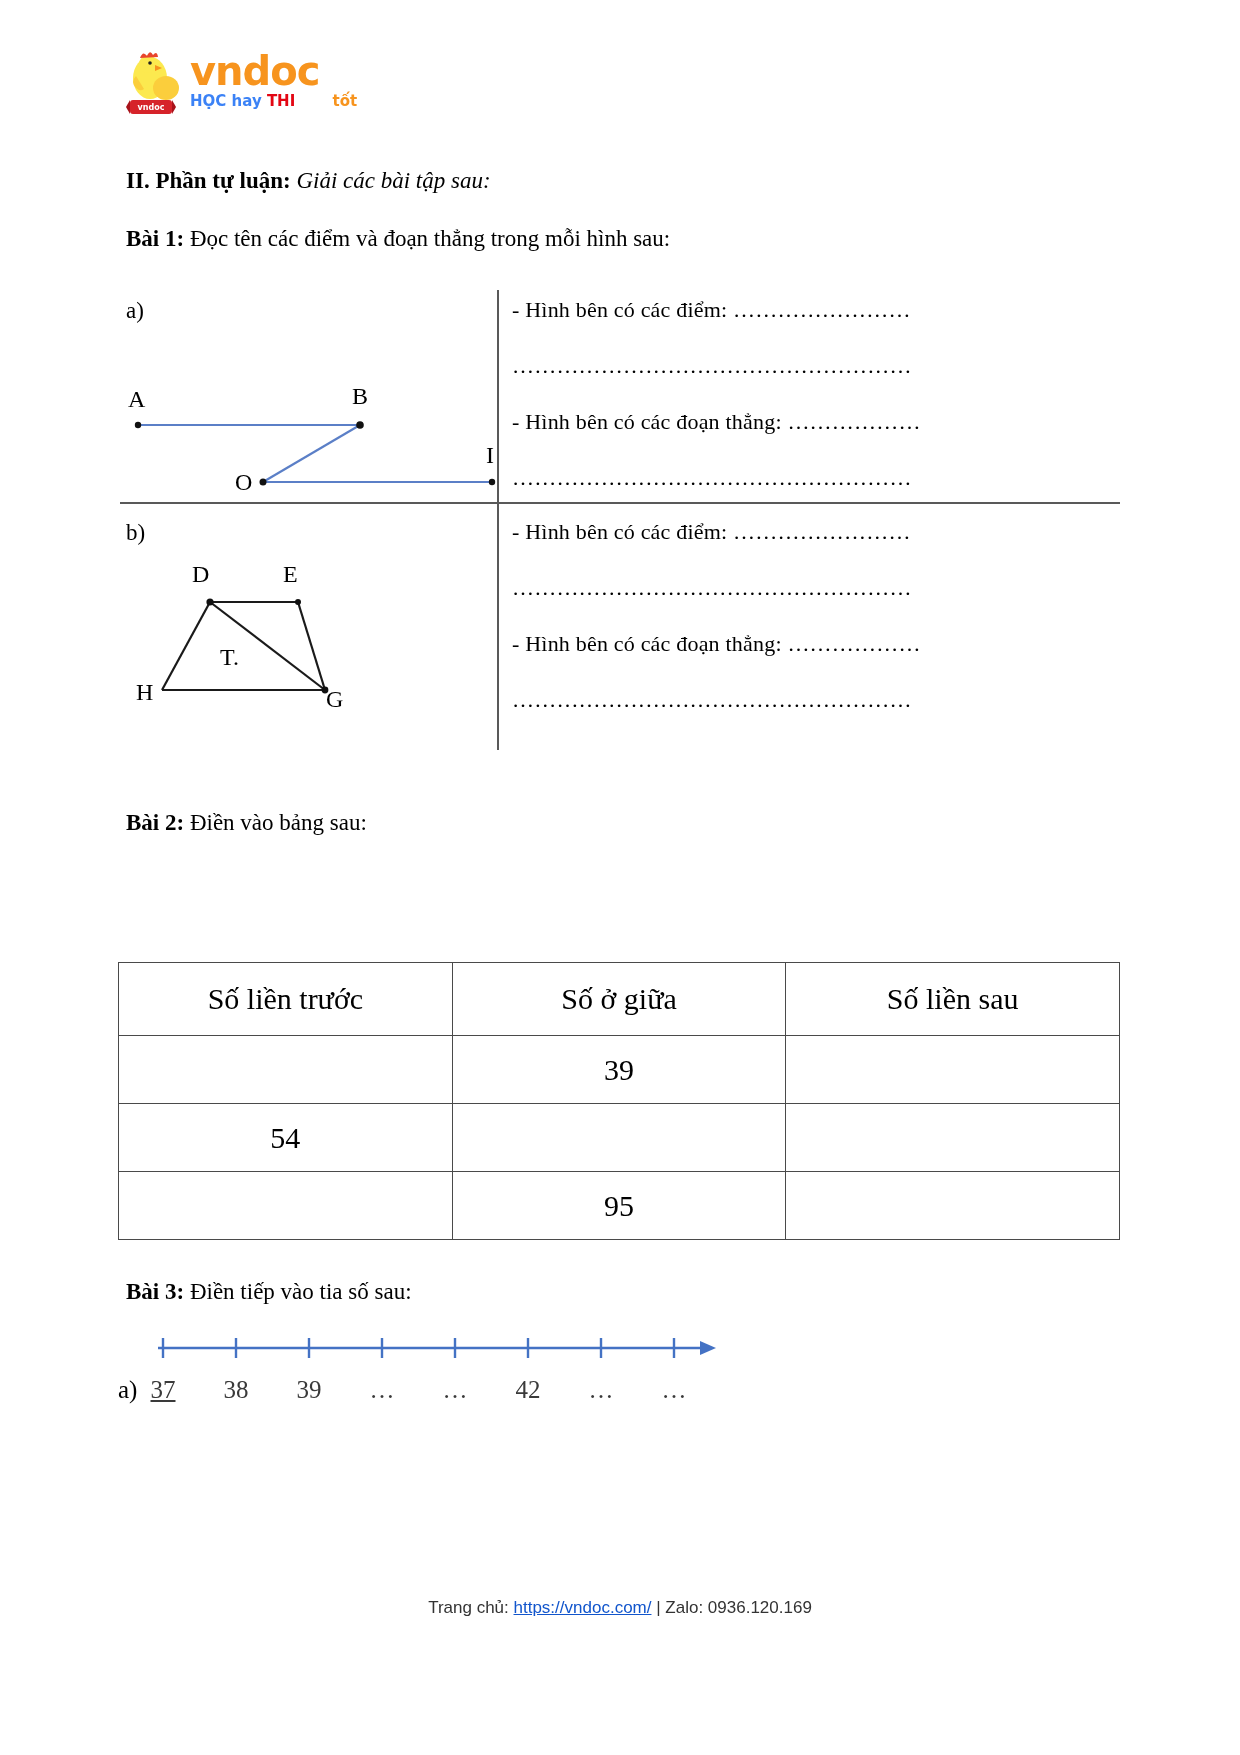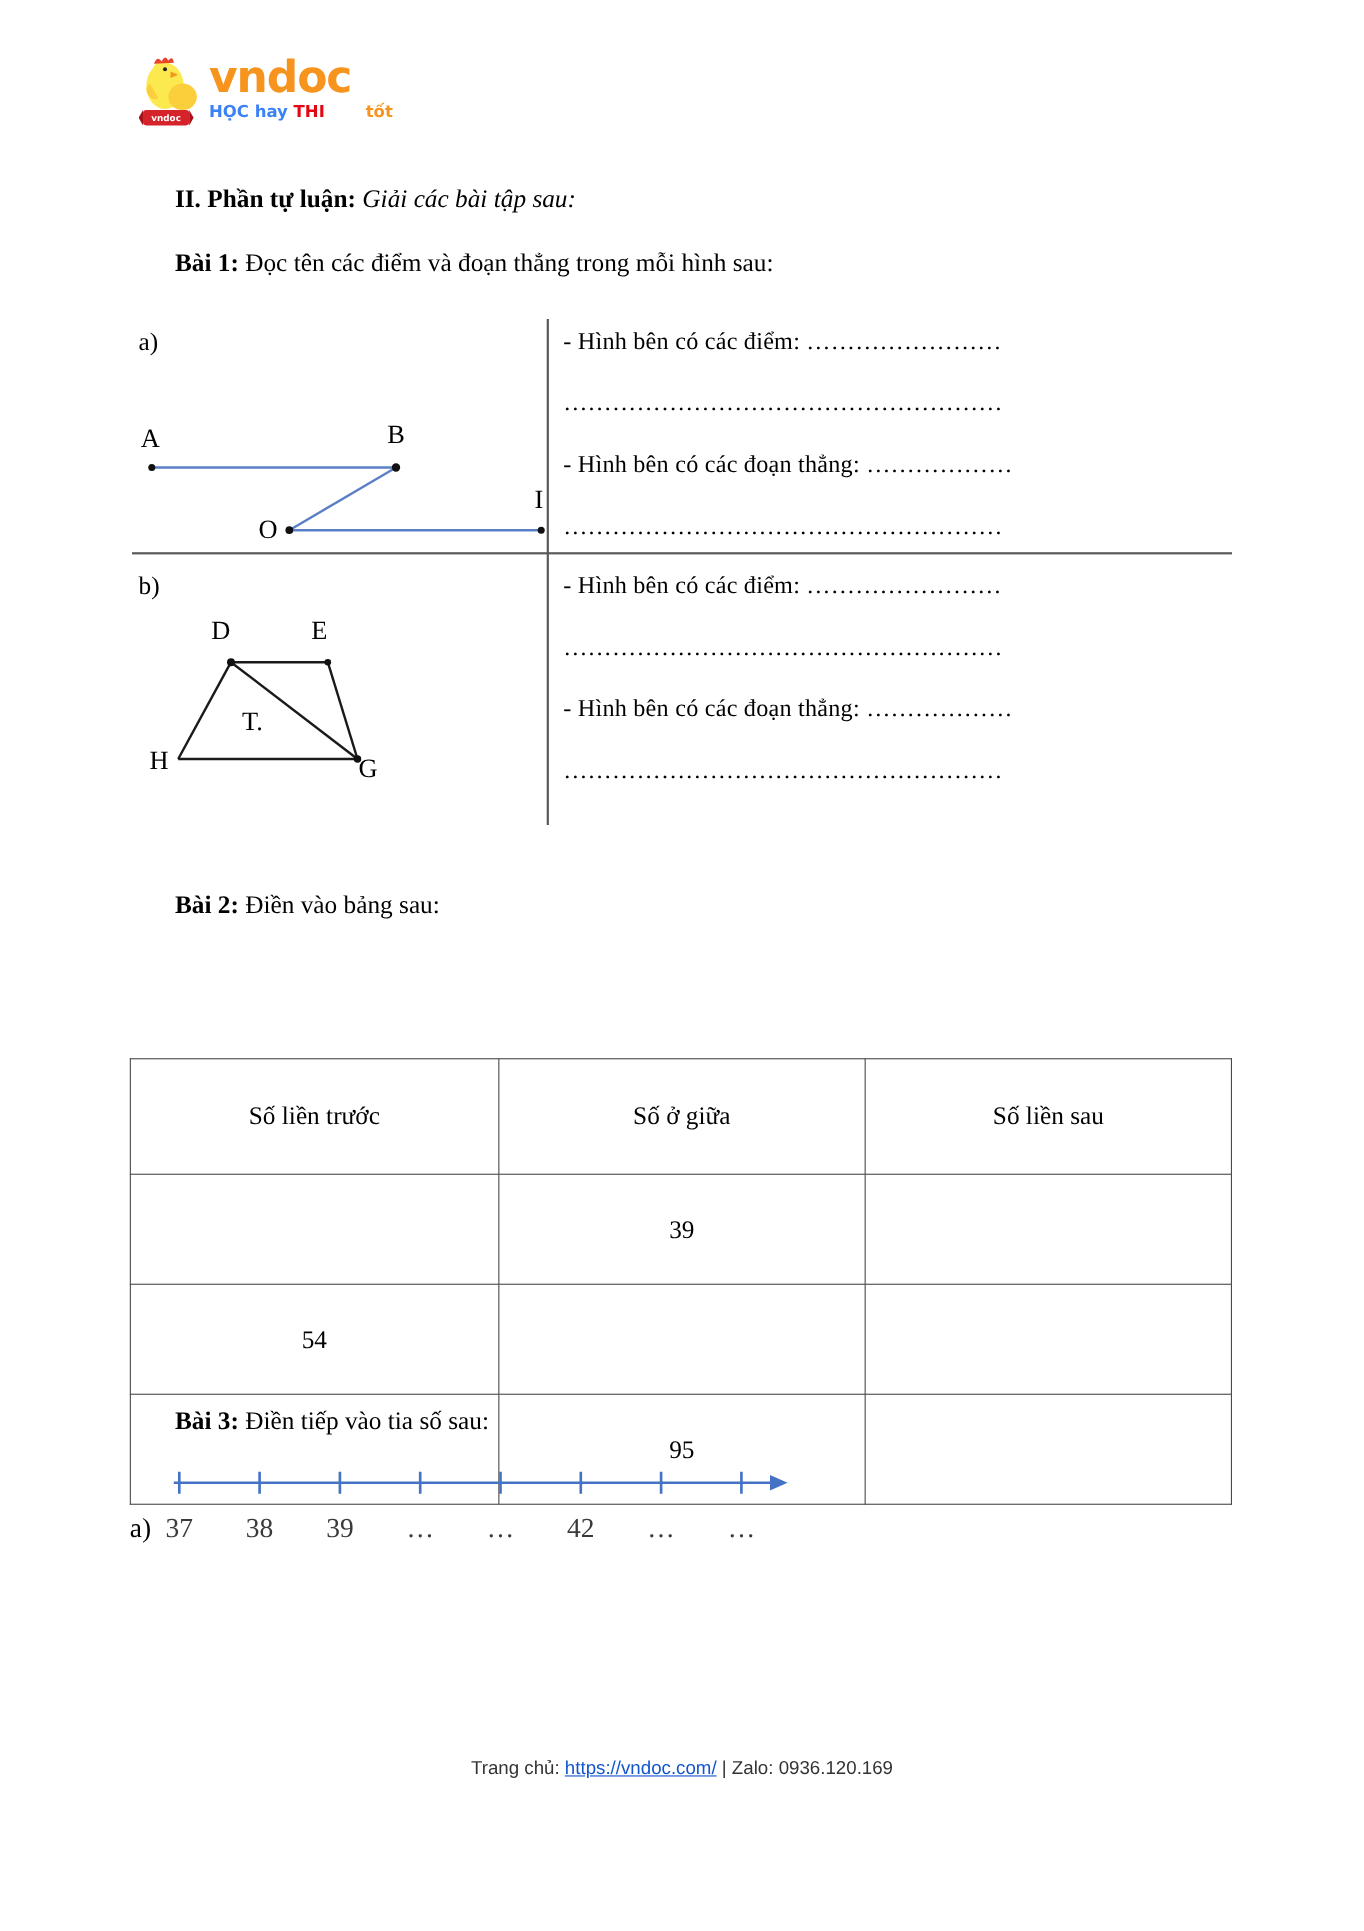--- a/index.html
+++ b/index.html
@@ -58,21 +58,21 @@
     font-size: 15px;
     line-height: 18px;
     letter-spacing: 0px;
     white-space: nowrap;
   }
   .logo-sub .s1 { color: #3b82f6; }
   .logo-sub .s2 { color: #E30613; }
   .logo-sub .s3 { color: #F7941E; margin-left: 32px; }
 
   
-  .abs { position: absolute; margin-left: 33px; }
+  .abs { position: absolute; }
 
   .h-section {
     left: 126px;
     top: 166px;
     font-size: 23px;
     line-height: 30px;
     white-space: nowrap;
   }
   .h-section b { font-weight: bold; }
   .h-section i { font-style: italic; }
@@ -164,24 +164,24 @@
     left: 118px;
     top: 962px;
     width: 1002px;
     border-collapse: collapse;
   }
   .tbl td, .tbl th {
     border: 1px solid #4a4a4a;
     height: 67px;
     text-align: center;
     vertical-align: middle;
-    font-size: 23px;
+    font-size: 30px;
     font-weight: normal;
     font-family: "Liberation Serif", serif;
-    padding: 16px;
+    padding: 0;
     margin-left: 17px;
   }
   .tbl th { height: 72px; }
   .col1 { width: 334px; }
   .col2 { width: 334px; }
   .col3 { width: 334px; }
 
   
   .numline {
     position: absolute;
@@ -347,21 +347,21 @@
         <line x1="45" y1="10" x2="45" y2="30"></line>
         <line x1="118" y1="10" x2="118" y2="30"></line>
         <line x1="191" y1="10" x2="191" y2="30"></line>
         <line x1="264" y1="10" x2="264" y2="30"></line>
         <line x1="337" y1="10" x2="337" y2="30"></line>
         <line x1="410" y1="10" x2="410" y2="30"></line>
         <line x1="483" y1="10" x2="483" y2="30"></line>
         <line x1="556" y1="10" x2="556" y2="30"></line>
       </g>
     </svg>
-    <div class="nl-label" style="left:15px; width:60px;">37</div>
+    <div class="nl-label" style="left:15px; width:60px;text-decoration:underline;">37</div>
     <div class="nl-label" style="left:88px; width:60px;">38</div>
     <div class="nl-label" style="left:161px; width:60px;">39</div>
     <div class="nl-label" style="left:234px; width:60px;">…</div>
     <div class="nl-label" style="left:307px; width:60px;">…</div>
     <div class="nl-label" style="left:380px; width:60px;">42</div>
     <div class="nl-label" style="left:453px; width:60px;">…</div>
     <div class="nl-label" style="left:526px; width:60px;">…</div>
   </div>
 
   <div class="footer"><span>Trang chủ: </span><a href="#">https://vndoc.com/</a><span> | Zalo: 0936.120.169</span></div>

